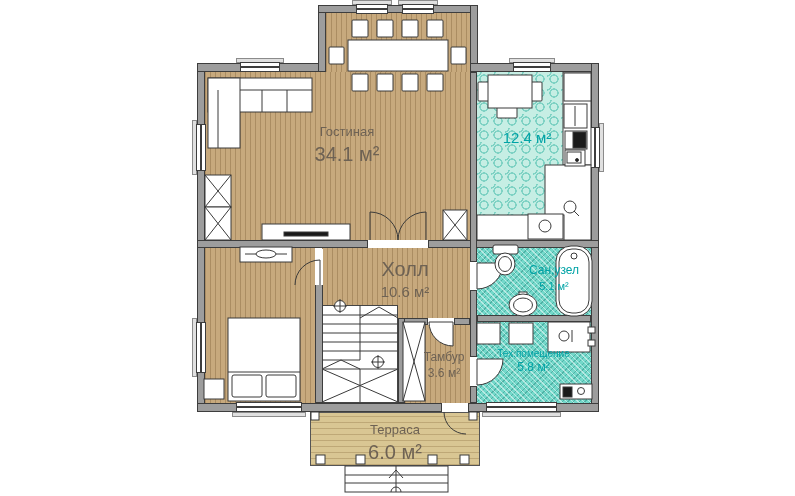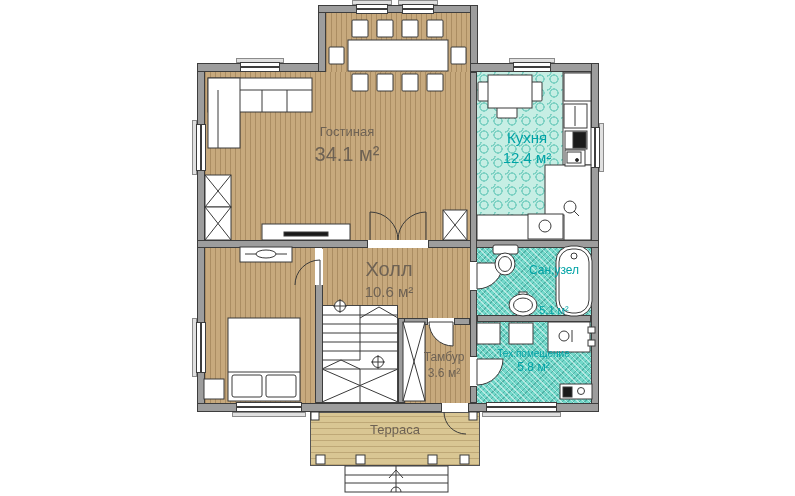--- a/index.html
+++ b/index.html
@@ -26,21 +26,21 @@
   .win-h{z-index:30;border:1px solid #3d3d3d;background:#fff linear-gradient(to bottom,transparent 42%,#3d3d3d 42%,#3d3d3d 58%,transparent 58%);}
   .win-v{z-index:30;border:1px solid #3d3d3d;background:#fff linear-gradient(to right,transparent 42%,#3d3d3d 42%,#3d3d3d 58%,transparent 58%);}
   .sill{z-index:25;background:#e0e0e0;border:1px solid #8b8b8b;}
   .opening{z-index:30;background:#fff;}
   .svg-layer{position:absolute;left:0;top:0;z-index:40;}
   
   .room-label{position:absolute;z-index:50;text-align:center;line-height:1.3;pointer-events:none;}
   .warm{color:#6e6254;}
   .teal{color:#00a3a6;}
   .s17{font-size:13px;} .s16{font-size:20px;} .s15{font-size:15px;}
-  .s14{font-size:14px;} .s13{font-size:10px;} .s12{font-size:12px;} .s11{font-size:11px;margin-top:24px;}
+  .s14{font-size:14px;} .s13{font-size:10px;} .s12{font-size:12px;} .s11{font-size:11px;}
 </style>
 </head>
 <body>
 
 <div class="plan">
 
   <div class="abs floor-wood" style="left:205px;top:72px;width:265px;height:168px;"></div>
   <div class="abs floor-wood" style="left:326px;top:13px;width:144px;height:59px;"></div>
   <div class="abs floor-tile" style="left:477px;top:72px;width:114px;height:168px;"></div>
   <div class="abs floor-wood" style="left:322px;top:248px;width:148px;height:70px;"></div>
@@ -260,38 +260,38 @@
         <path d="M 391 492 A 5 5 0 0 1 401 492" fill="none"></path>
       </g>
     </g>
   </svg>
 
   <div class="room-label warm" style="left:272px;top:124px;width:150px;">
     <div class="s17">Гостиная</div>
     <div class="s16">34.1 м²</div>
   </div>
   <div class="room-label teal" style="left:477px;top:128px;width:100px;">
-    <div class="s15">Кухня</div>
     <div class="s15">12.4 м²</div>
   </div>
-  <div class="room-label warm" style="left:329px;top:256px;width:120px;">
+  <div class="room-label warm" style="left:345px;top:256px;width:120px;">
     <div class="s16">Холл</div>
     <div class="s15">10.6 м²</div>
   </div>
   <div class="room-label warm" style="left:206px;top:282px;width:114px;">
   </div>
   <div class="room-label teal" style="left:509px;top:263px;width:90px;">
     <div class="s12">Сан.узел</div>
     <div class="s11">5.1 м²</div>
   </div>
   <div class="room-label warm" style="left:409px;top:350px;width:70px;">
     <div class="s12">Тамбур</div>
     <div class="s12">3.6 м²</div>
   </div>
   <div class="room-label teal" style="left:476px;top:347px;width:115px;">
     <div class="s13">Тех.помещение</div>
     <div class="s12">5.8 м²</div>
   </div>
   <div class="room-label warm" style="left:330px;top:422px;width:130px;">
     <div class="s17">Терраса</div>
+    <div class="s16">6.0 м²</div>
   </div>
 
 </div>
 
 </body></html>

